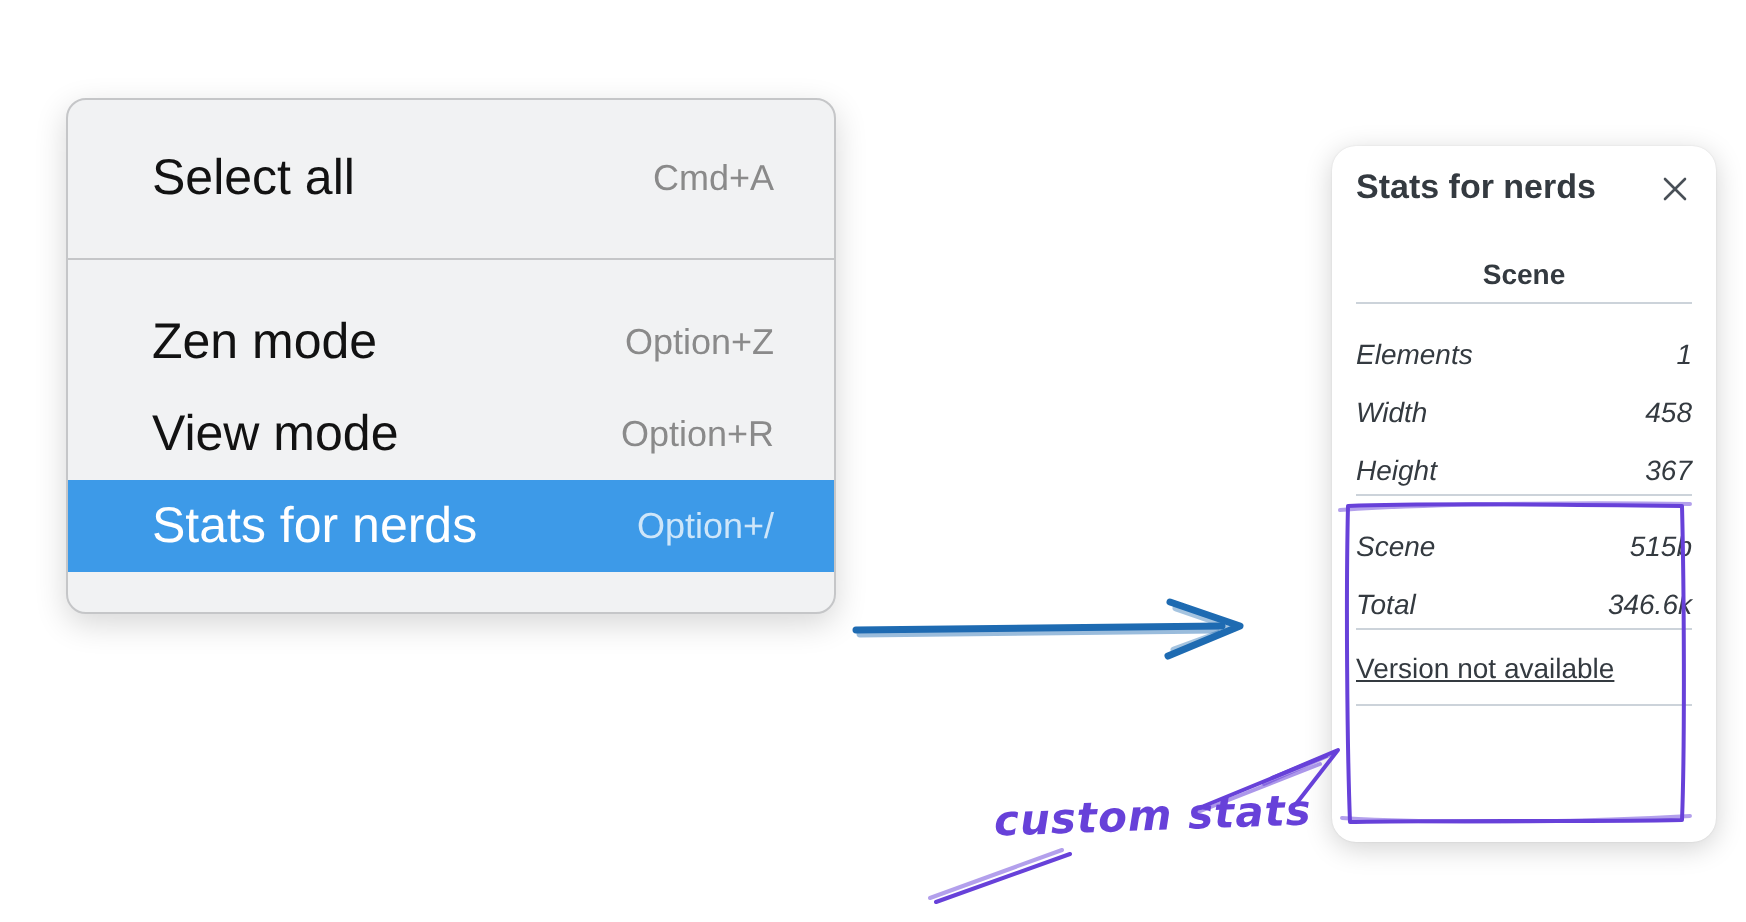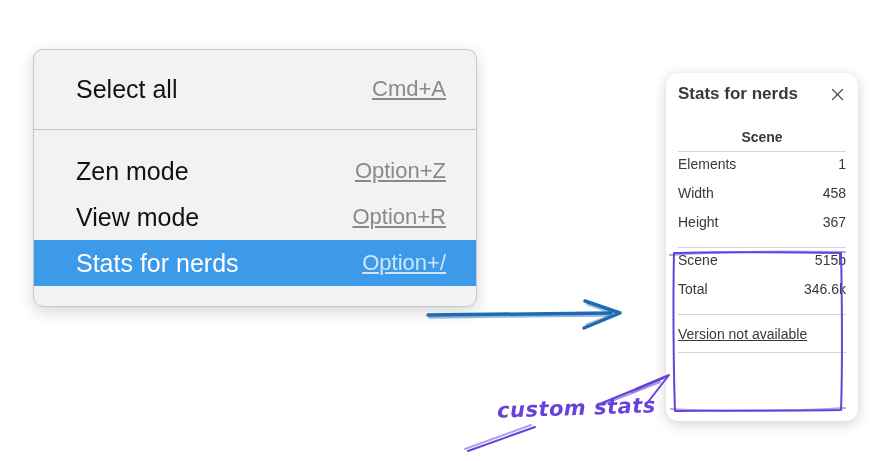--- a/index.html
+++ b/index.html
@@ -4,54 +4,54 @@
 <style>
   html,body{margin:0;padding:0;}
   body{
     width:873px;height:461px;position:relative;overflow:hidden;
     background:#ffffff;
     font-family:"Liberation Sans", sans-serif;
     color:#121212;
   }
   
   .menu{
-    position:absolute;left:33px;top:49px;width:444px;box-sizing:border-box;
+    position:absolute;left:33px;top:49px;width:385px;box-sizing:border-box;
     background:var(--menu-bg);
     border:1px solid var(--menu-border);
     border-radius:10px;
     box-shadow:0 5px 16px rgba(0,0,0,.16);
     padding:16px 0 20px;
     z-index:1;
   }
   .menu-item{
     height:46px;display:flex;align-items:center;justify-content:space-between;
     padding:0 30px 0 42px;font-size:25px;color:#121212;cursor:default;
   }
-  .menu-item .shortcut{font-size:22px;color:var(--shortcut-gray);text-decoration:underline;}
+  .menu-item .shortcut{font-size:18px;color:var(--shortcut-gray);}
   .menu-divider{height:1px;background:var(--menu-border);margin:17px 0 18px;}
   .menu-item.highlight{background:var(--highlight);color:#ffffff;}
   .menu-item.highlight .shortcut{color:rgba(255,255,255,.75);margin-left:32px;}
 
   
   .stats-panel{
     position:absolute;left:666px;top:73px;width:192px;height:348px;box-sizing:border-box;
     background:#ffffff;border-radius:12px;
     box-shadow:0 3px 14px rgba(0,0,0,.18), 0 0 1px rgba(0,0,0,.1);
     padding:10px 12px 12px;
     color:var(--panel-text);
     z-index:2;
   }
   .panel-titlebar{display:flex;align-items:center;justify-content:space-between;height:22px;margin-bottom:4px;}
   .panel-title{font-size:17px;font-weight:700;}
   .panel-close{display:flex;align-items:center;justify-content:center;width:18px;height:18px;cursor:pointer;}
   .section-heading{font-size:14px;font-weight:700;text-align:center;line-height:20px;}
   .sec1 .section-heading{margin-top:22px;}
   .sec2 .section-heading,.sec3 .section-heading{margin-top:6px;}
   .stats-panel hr{border:none;border-top:1px solid var(--rule-gray);margin:4px 0 4px;}
-  .stat-row{display:flex;align-items:flex-start;justify-content:space-between;height:29px;font-size:14px;}
+  .stat-row{display:flex;align-items:flex-end;justify-content:space-between;height:29px;font-size:14px;font-style:italic;}
   .stat-note{display:flex;align-items:center;height:29px;font-size:14px;text-decoration:underline;}
 
   
   .overlay{position:absolute;left:0;top:0;z-index:5;pointer-events:none;}
   .blue-stroke{stroke:var(--arrow-blue);stroke-width:3.5;fill:none;stroke-linecap:round;stroke-linejoin:round;}
   .purple-stroke{stroke:var(--purple);stroke-width:2;fill:none;stroke-linecap:round;stroke-linejoin:round;}
   .annotation-label{
     position:absolute;left:497px;top:396px;z-index:5;
     font-family:"DejaVu Sans", sans-serif;font-style:italic;font-weight:700;font-size:21px;
     letter-spacing:.5px;color:var(--purple);transform:rotate(-2deg);

